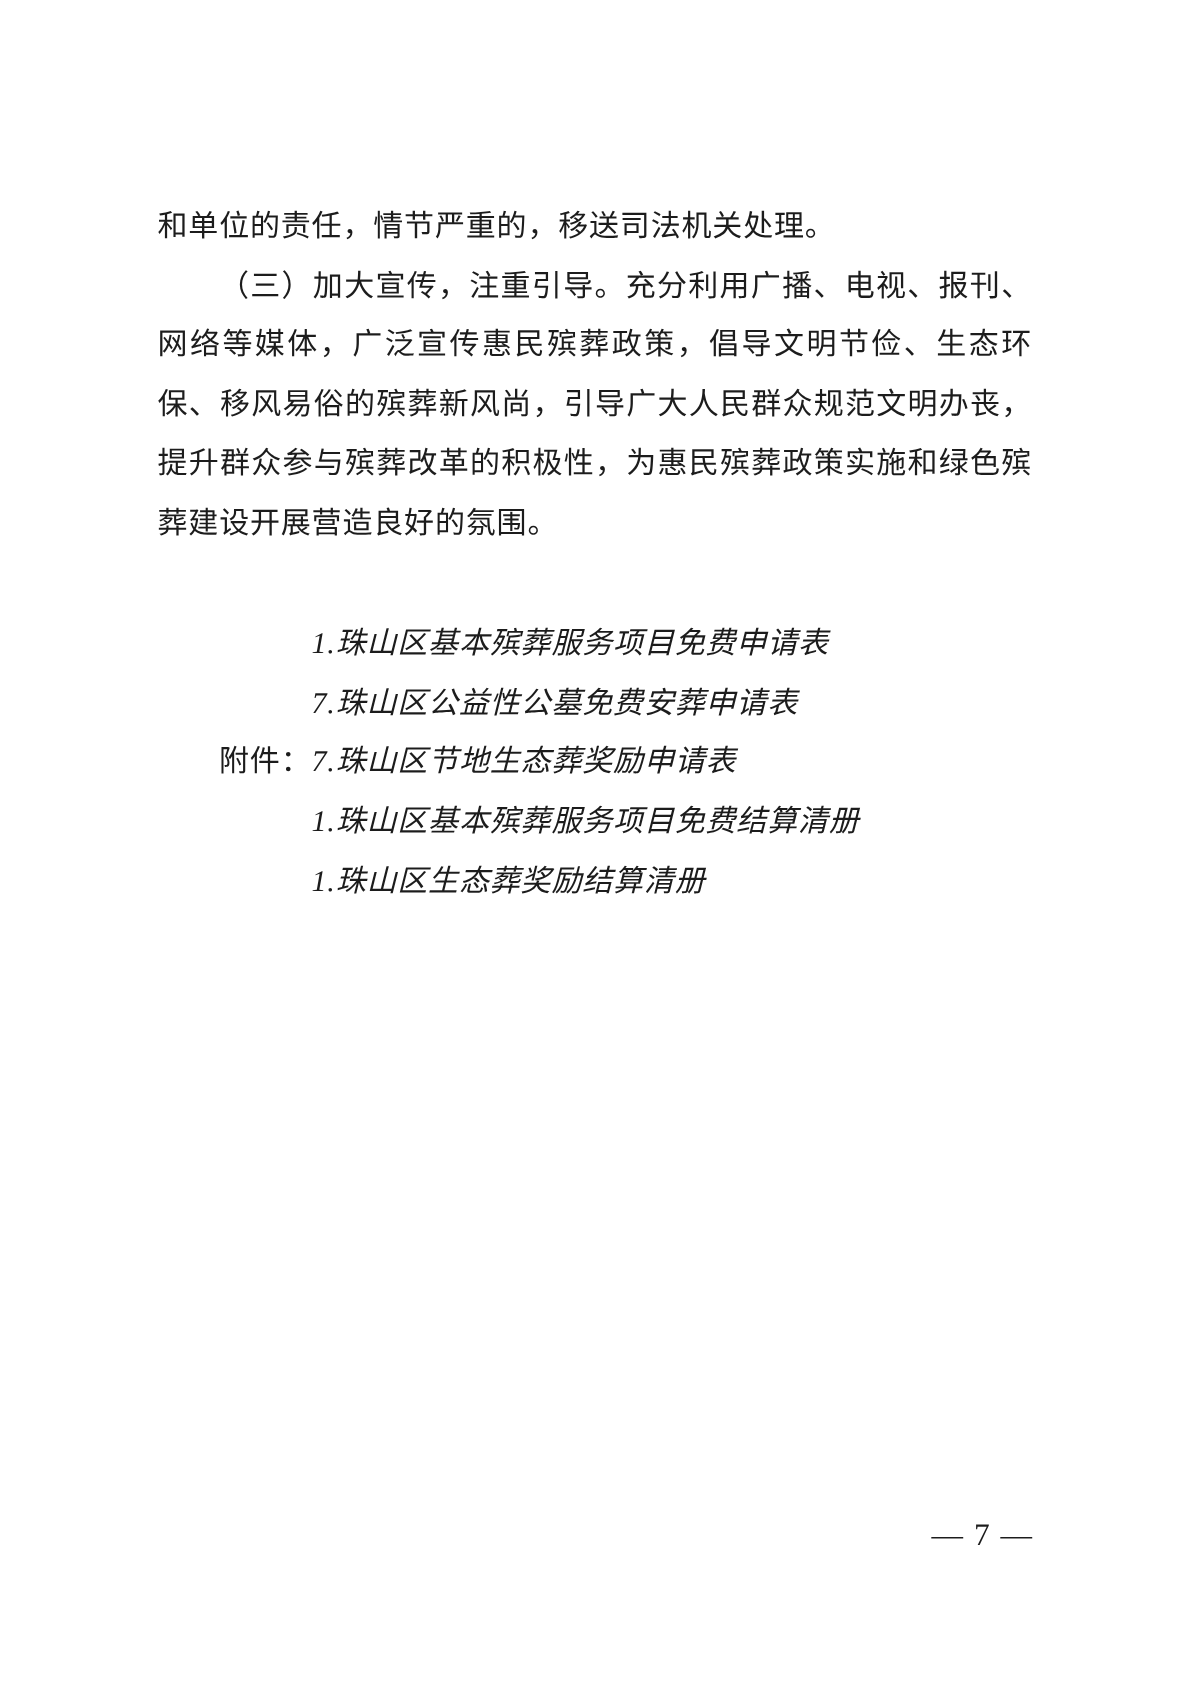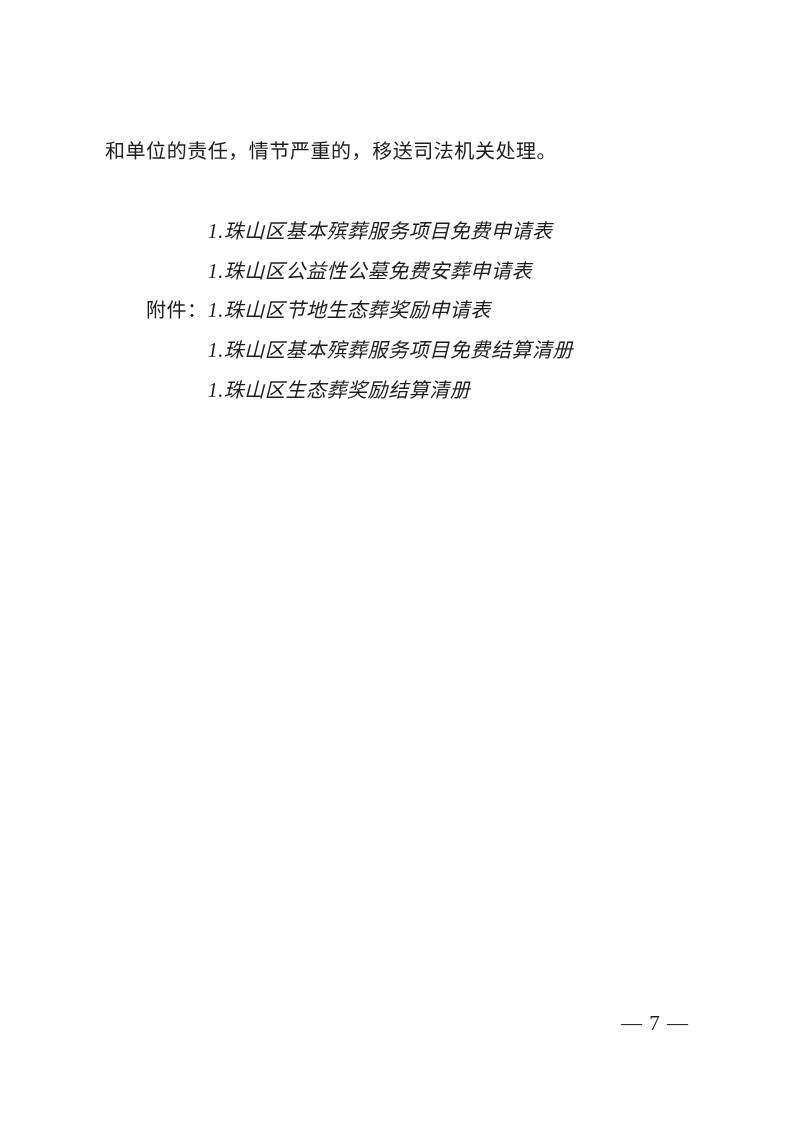--- a/index.html
+++ b/index.html
@@ -75,28 +75,29 @@
 </style>
 </head>
 <body>
 
 <div class="page">
 
   <div class="content">
 
     <p class="para">和单位的责任，情节严重的，移送司法机关处理。</p>
 
+    <p class="para indent">（三）加大宣传，注重引导。充分利用广播、电视、报刊、网络等媒体，广泛宣传惠民殡葬政策，倡导文明节俭、生态环保、移风易俗的殡葬新风尚，引导广大人民群众规范文明办丧，提升群众参与殡葬改革的积极性，为惠民殡葬政策实施和绿色殡葬建设开展营造良好的氛围。</p>
 
 
     <div class="attachments">
       <span class="attach-label">附件：</span>
       <div class="attach-items">
         <div class="attach-item">1.珠山区基本殡葬服务项目免费申请表</div>
-        <div class="attach-item">1.珠山区公益性公墓免费安葬申请表</div>
-        <div class="attach-item">1.珠山区节地生态葬奖励申请表</div>
+        <div class="attach-item">7.珠山区公益性公墓免费安葬申请表</div>
+        <div class="attach-item">7.珠山区节地生态葬奖励申请表</div>
         <div class="attach-item">1.珠山区基本殡葬服务项目免费结算清册</div>
         <div class="attach-item">1.珠山区生态葬奖励结算清册</div>
       </div>
     </div>
 
   </div>
 
   <div class="footer">
     <span>— 7 —</span>
   </div>

